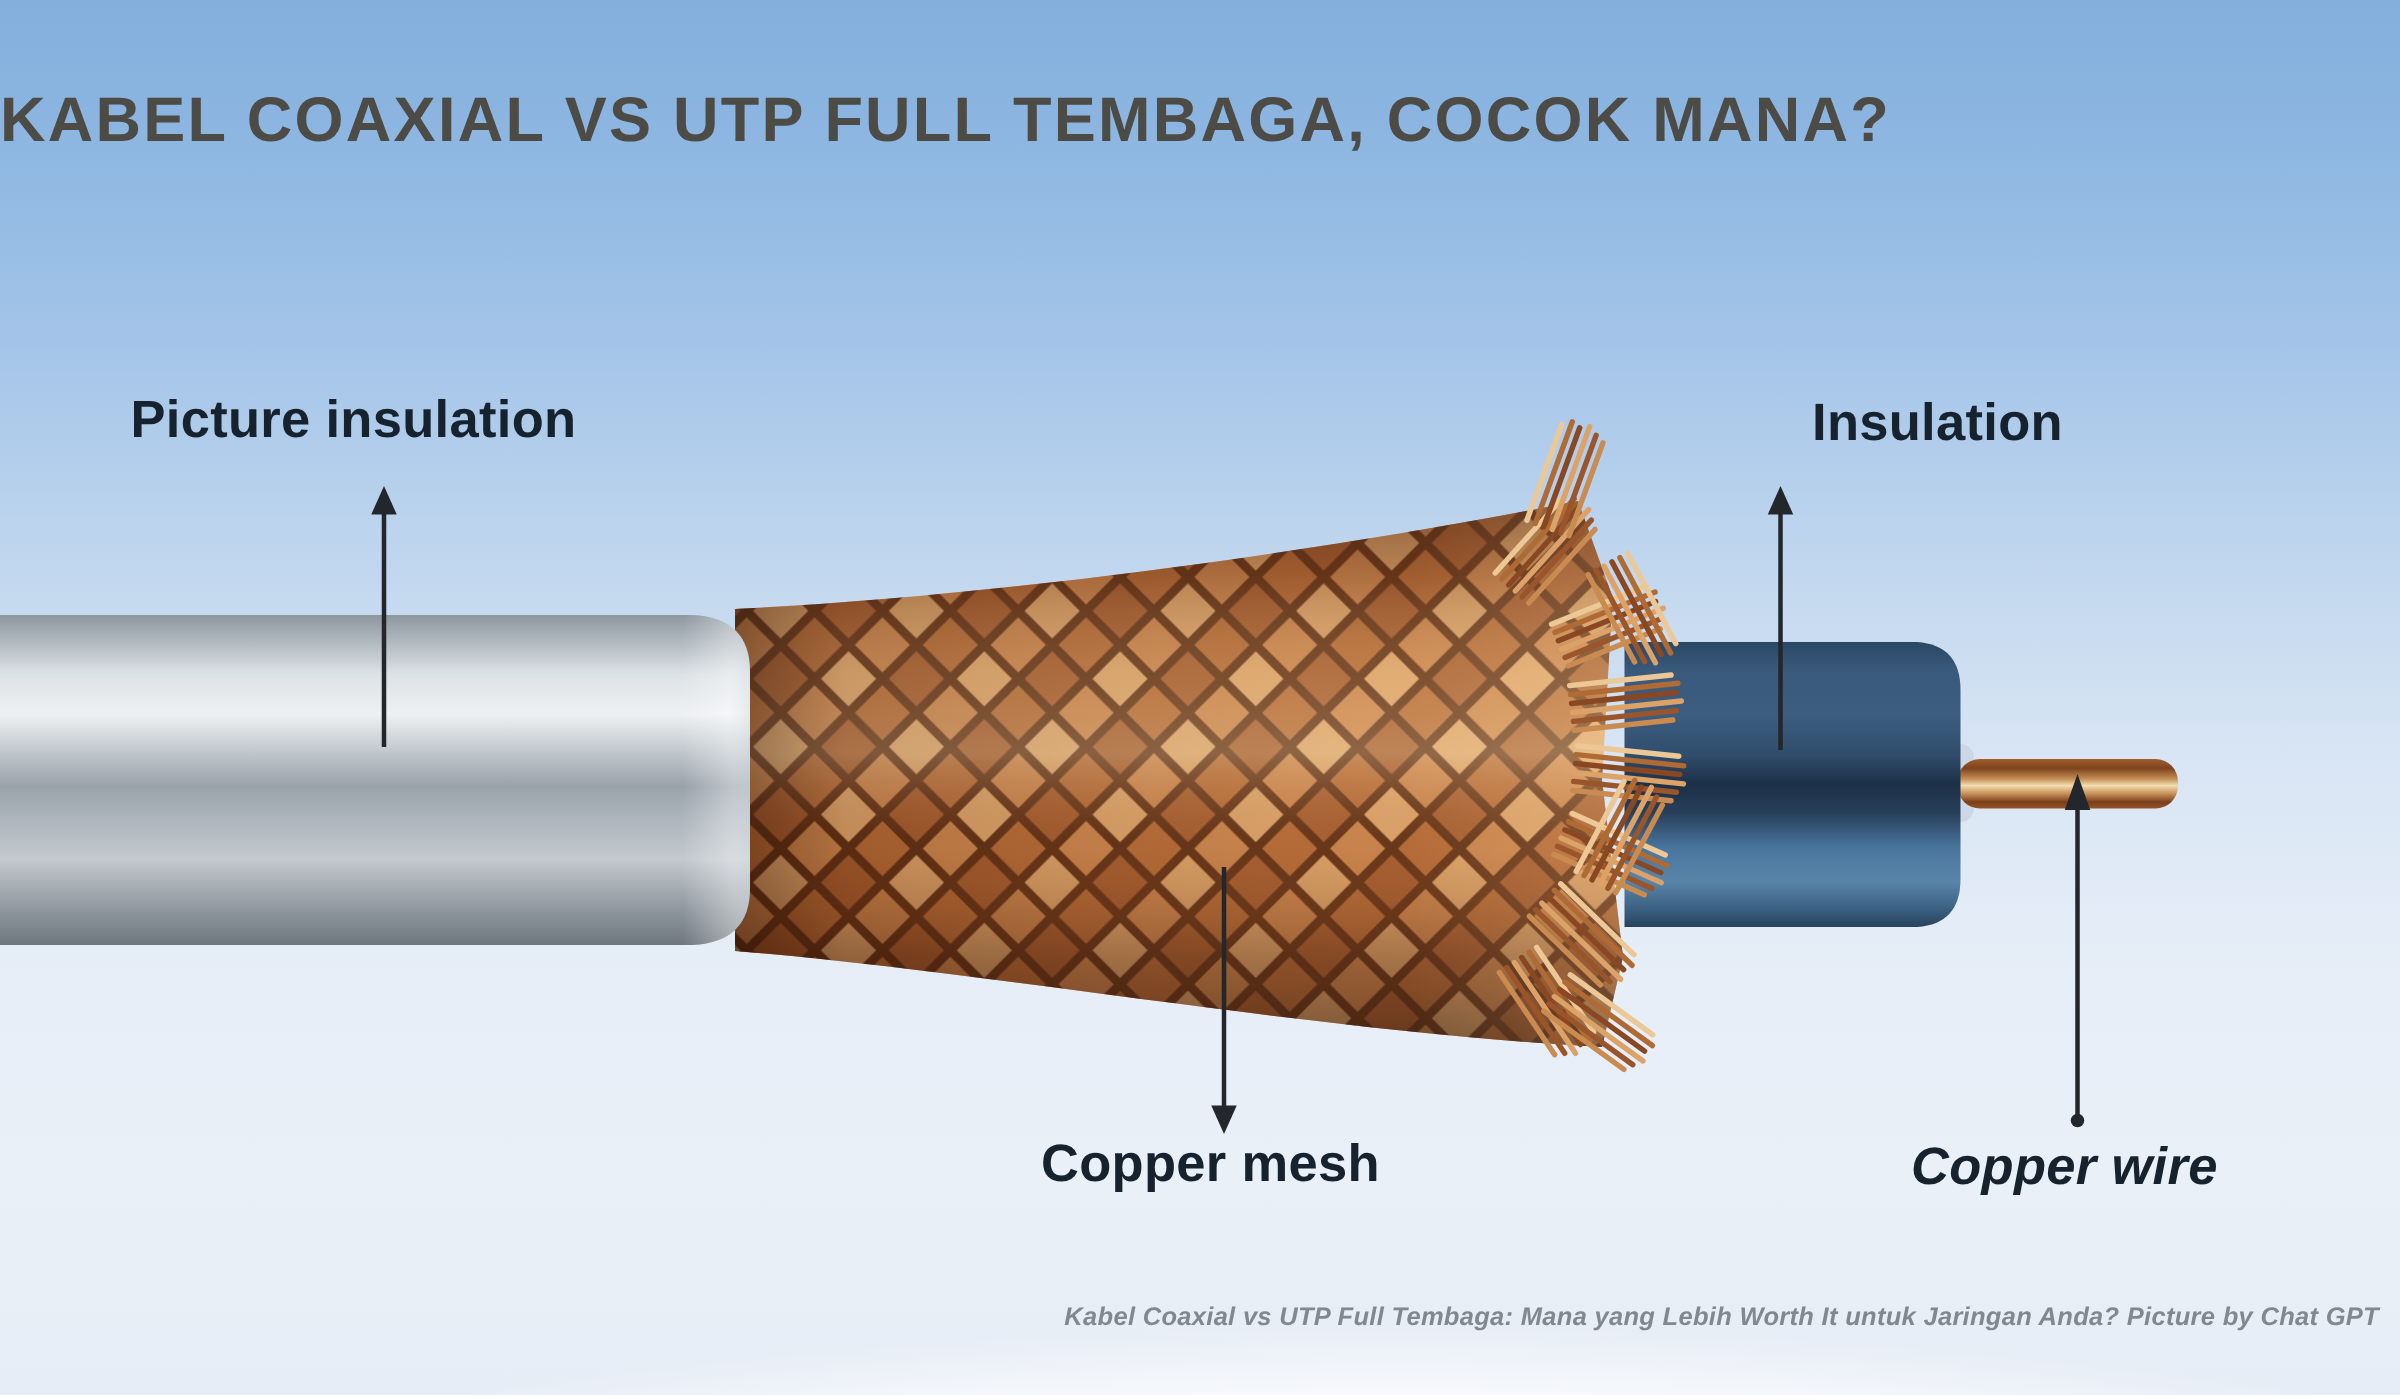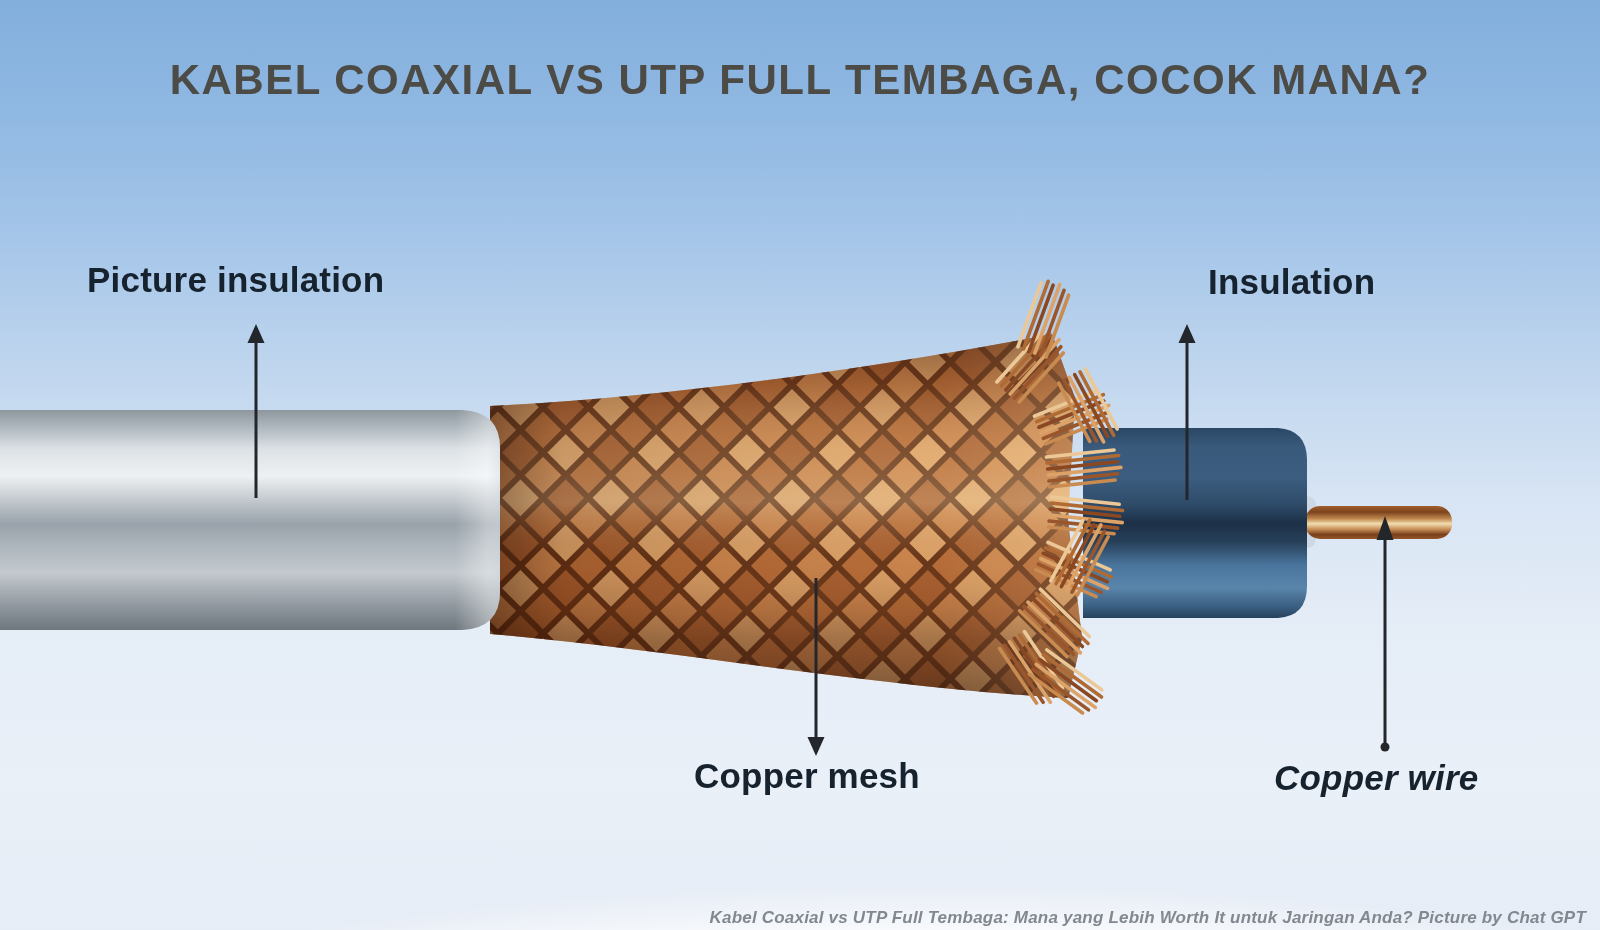--- a/index.html
+++ b/index.html
@@ -5,34 +5,34 @@
   html,body{margin:0;padding:0;background:#dfe8f2;}
   .stage{
     position:relative;width:1600px;height:930px;overflow:hidden;
     font-family:"Liberation Sans",sans-serif;
     background:
       radial-gradient(1400px 300px at 58% 119%, #ffffff 52%, rgba(255,255,255,0) 74%),
       radial-gradient(900px 220px at 6% 121%, rgba(250,253,255,0.9) 40%, rgba(250,253,255,0) 72%),
       linear-gradient(180deg,#83afdd 0%,#8fb8e2 12%,#a6c6e9 26%,#c0d6ee 40%,#d8e5f4 54%,#e5edf7 68%,#eaf0f8 84%,#e7edf6 100%);
   }
   .title{
-    position:absolute;left:0;right:0;top:56px;text-align:center;
+    position:absolute;left:0;right:0;top:56px;
     font-size:42px;font-weight:800;letter-spacing:1.5px;color:#4c4b46;
   }
   .art{position:absolute;left:0;top:0;width:1600px;height:930px;}
   .label{
     position:absolute;font-size:35px;font-weight:700;color:#16222e;letter-spacing:.2px;white-space:nowrap;
   }
   .label-outside{left:87px;top:260px;}
   .label-insulation{left:1208px;top:262px;}
   .label-mesh{left:694px;top:756px;}
   .label-wire{left:1274px;top:758px;font-style:italic;}
   .caption{
     position:absolute;right:14px;top:868px;
-    font-size:17px;font-style:italic;font-weight:700;color:#82888f;letter-spacing:.2px;margin-top:40px;
+    font-size:17px;font-style:italic;font-weight:700;color:#82888f;letter-spacing:.2px;
   }
 </style>
 </head>
 <body>
 
 <div class="stage">
 
   <div class="title">KABEL COAXIAL VS UTP FULL TEMBAGA, COCOK MANA?</div>
 
   <svg class="art" viewBox="0 0 1600 930">

